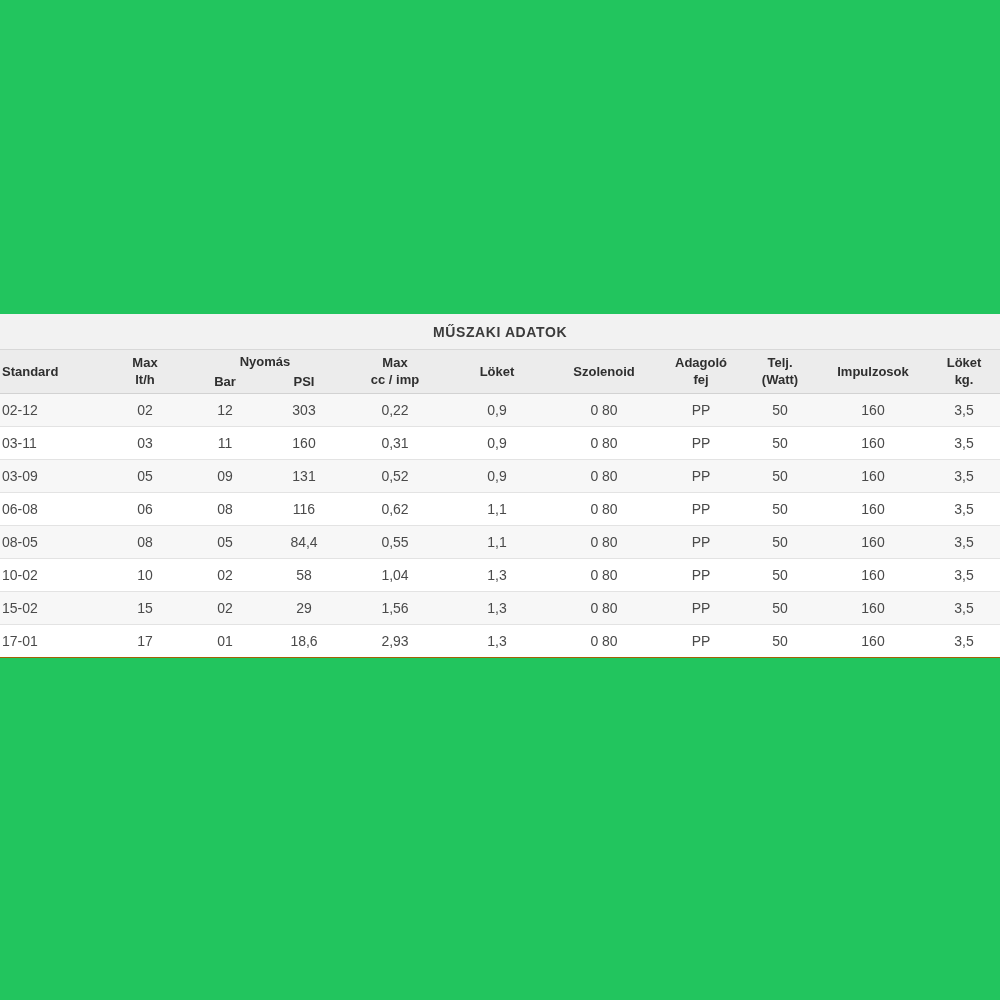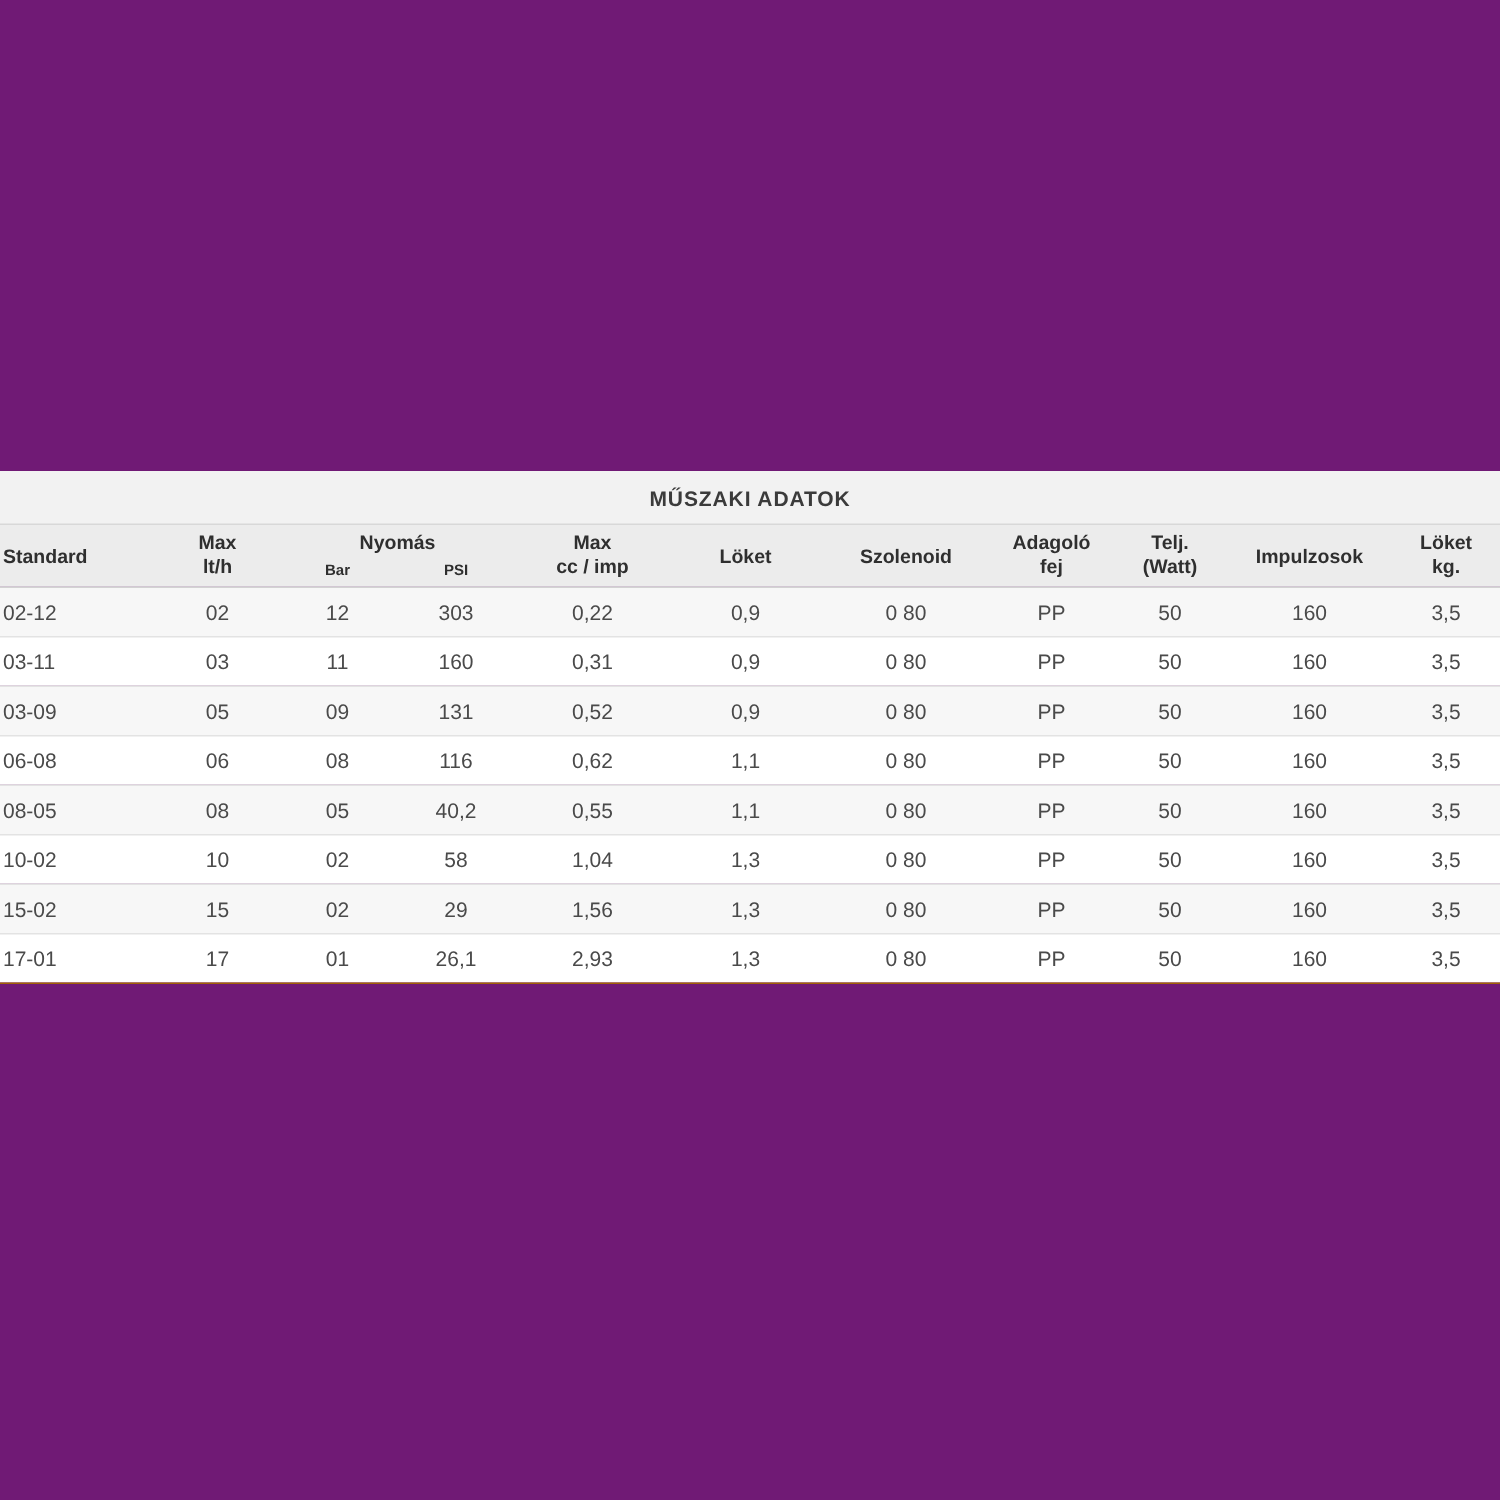--- a/index.html
+++ b/index.html
@@ -8,21 +8,21 @@
     width: 1000px;
     height: 1000px;
     background: #ffffff;
     font-family: "Liberation Sans", sans-serif;
   }
 
   #page {
     position: relative;
     width: 1000px;
     height: 1000px;
-    background: #701a75;
+    background: #22c55e;
     overflow: hidden;
   }
 
   .table-wrap {
     position: absolute;
     left: 0;
     top: 314px;
     width: 1000px;
   }
 
@@ -57,21 +57,21 @@
   }
 
   th.group-title {
     padding-bottom: 2px;
     border-bottom: 1px solid transparent;
     font-weight: bold;
   }
 
   th.sub {
     padding-top: 2px;
-    font-size: 10px;
+    font-size: 13px;
   }
 
   .hdr-two-line {
     line-height: 1.25;
   }
 
   tbody td {
     font-size: 14px;
     color: #4a4a4a;
     text-align: center;
@@ -223,21 +223,21 @@
             <td>0 80</td>
             <td>PP</td>
             <td>50</td>
             <td>160</td>
             <td>3,5</td>
           </tr>
           <tr>
             <td class="first-col">08-05</td>
             <td>08</td>
             <td>05</td>
-            <td>40,2</td>
+            <td>84,4</td>
             <td>0,55</td>
             <td>1,1</td>
             <td>0 80</td>
             <td>PP</td>
             <td>50</td>
             <td>160</td>
             <td>3,5</td>
           </tr>
           <tr>
             <td class="first-col">10-02</td>
@@ -262,21 +262,21 @@
             <td>0 80</td>
             <td>PP</td>
             <td>50</td>
             <td>160</td>
             <td>3,5</td>
           </tr>
           <tr>
             <td class="first-col">17-01</td>
             <td>17</td>
             <td>01</td>
-            <td>26,1</td>
+            <td>18,6</td>
             <td>2,93</td>
             <td>1,3</td>
             <td>0 80</td>
             <td>PP</td>
             <td>50</td>
             <td>160</td>
             <td>3,5</td>
           </tr>
         </tbody>
     </table>

